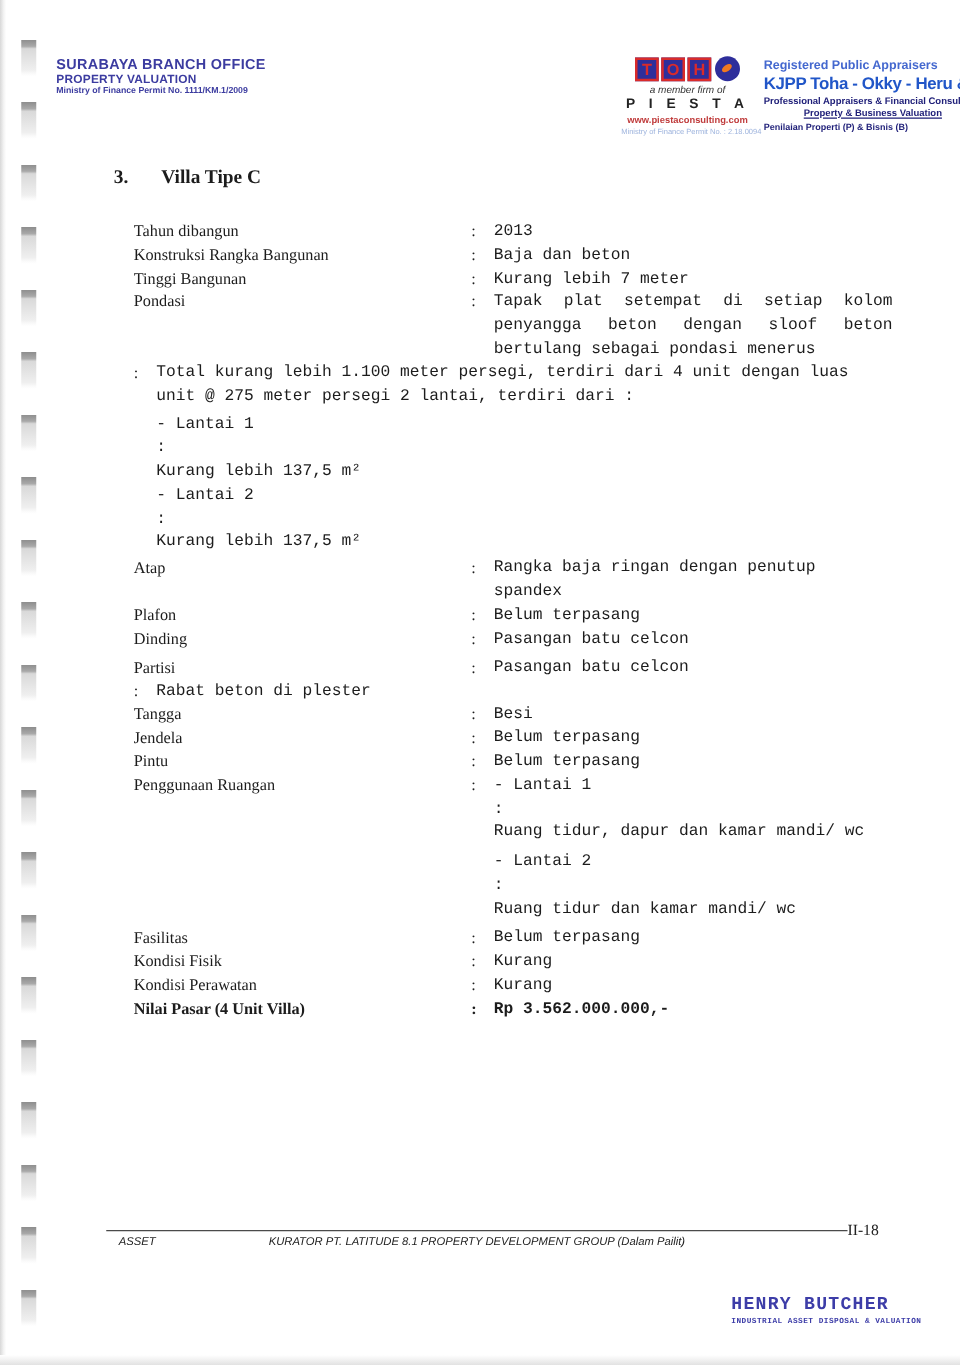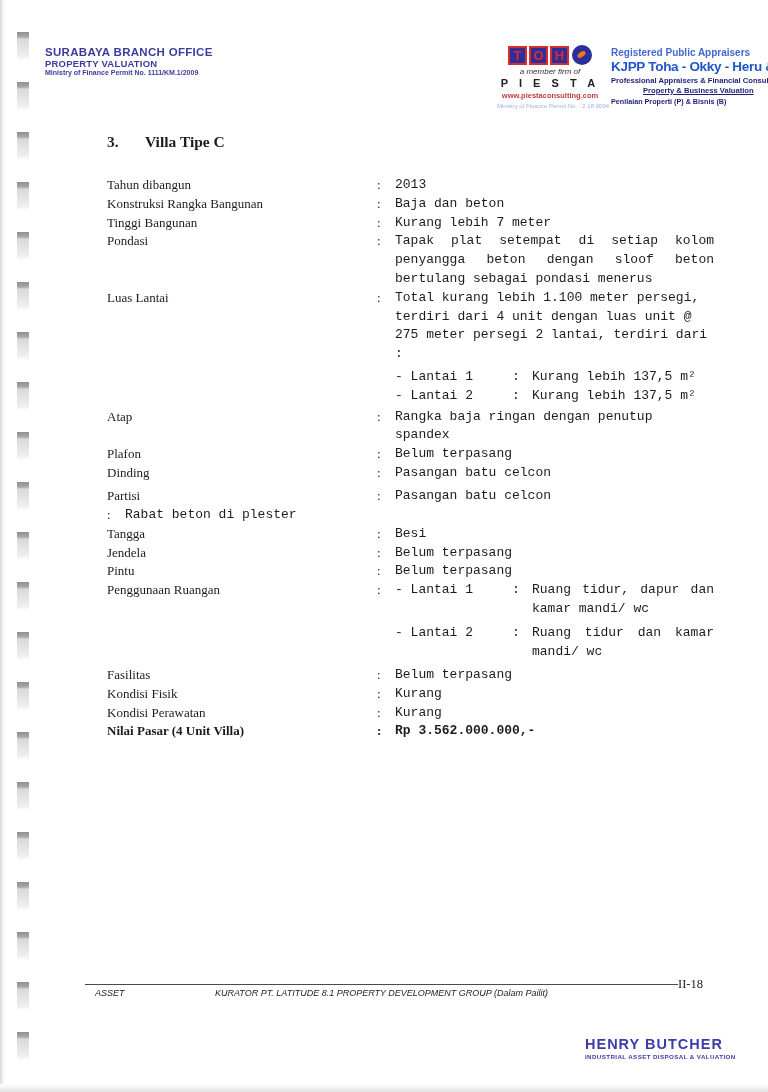--- a/index.html
+++ b/index.html
@@ -40,50 +40,50 @@
   .site { font-size:7.5px; font-weight:bold; color:#c03c3c; margin-top:2px; }
   .permit2 { font-size:6px; color:#9db3dd; margin-top:3px; white-space:nowrap; }
   .logo-right { width:150px; padding-top:2px; }
   .registered { font-size:10px; color:#4468cf; font-weight:bold; margin-bottom:1px; }
   .firm { font-size:13.5px; font-weight:bold; color:#2156c8; letter-spacing:-.3px; white-space:nowrap; margin-bottom:2px; }
   .tag1 { font-size:7.6px; font-weight:bold; color:#1e1e78; white-space:nowrap; }
   .tag2 { font-size:7.6px; font-weight:bold; color:#1e1e78; text-decoration:underline; margin-top:1px;padding-left:32px; }
   .tag3 { font-size:7.2px; font-weight:bold; color:#1e1e78; margin-top:2px; }
 
   
-  .heading { position:absolute; left:107px; top:133px; font-weight:bold; font-size:15.5px; }
+  .heading { position:absolute; left:91px; top:133px; font-weight:bold; font-size:15.5px; }
   .heading .num { display:inline-block; width:38px; }
 
   
   .rows { position:absolute; left:107px; top:176px; width:607px; font-size:13px; line-height:18.8px; }
   .row { display:flex; }
   .row .lbl { width:270px; flex:none; }
   .row .col { width:18px; flex:none; }
   .row .val { flex:1;font-family:Liberation Mono, monospace; }
   .val.just, .sub .sval.just { text-align:justify; }
   .row.bold { font-weight:bold; }
   .mt4 { margin-top:4.5px; }
-  .sub { display:flex; }
+  .sub { display:flex;flex-direction:column; }
   .sub .slbl { width:117px; flex:none; }
   .sub .scol { width:20px; flex:none; text-align:left; }
   .sub .sval { flex:1; }
   .subgroup { margin-top:4px; margin-bottom:2px; }
   .sub + .sub.gap { margin-top:5px; }
 
   
   .footer-rule { position:absolute; left:85px; top:984px; width:593px; height:1px; background:#4a4a4a; }
   .footer-final { position:absolute; left:95px; top:988px; font-family:"Liberation Sans",sans-serif;
     font-style:italic; font-size:9px; color:#222; }
   .footer-doc { position:absolute; left:85px; top:988px; width:593px; text-align:center;
     font-family:"Liberation Sans",sans-serif; font-style:italic; font-size:9px; color:#222; }
   .footer-page { position:absolute; left:678px; top:977px; font-size:12.5px; color:#222; }
 
   
-  .brand { position:absolute; left:585px; top:1036px; width:132px; text-align:right;
-    font-family:Liberation Sans, sans-serif; color:#3d3da8; }
+  .brand { position:absolute; left:585px; top:1036px; width:132px; text-align:left;
+    font-family:Liberation Mono, monospace; color:#3d3da8; }
   .brand .bname { font-size:14.5px; font-weight:bold; letter-spacing:1px; white-space:nowrap; }
   .brand .bsub  { font-size:6.2px; font-weight:bold; letter-spacing:.4px; white-space:nowrap; margin-top:1px; }
 </style>
 </head>
 <body>
 
 <div class="edge-left"></div>
 <div class="binding-strip"></div>
 
 <div class="branch">
@@ -140,21 +140,20 @@
     <div class="val">Kurang lebih 7 meter</div>
   </div>
 
   <div class="row">
     <div class="lbl">Pondasi</div>
     <div class="col">:</div>
     <div class="val just">Tapak plat setempat di setiap kolom penyangga beton dengan sloof beton bertulang sebagai pondasi menerus</div>
   </div>
 
   <div class="row">
-    <div class="lbl">Luas Lantai</div>
     <div class="col">:</div>
     <div class="val">
       <div class="just">Total kurang lebih 1.100 meter persegi, terdiri dari 4 unit dengan luas unit @ 275 meter persegi 2 lantai, terdiri dari :</div>
       <div class="subgroup">
         <div class="sub">
           <span class="slbl">- Lantai 1</span>
           <span class="scol">:</span>
           <span class="sval">Kurang lebih 137,5 m²</span>
         </div>
         <div class="sub">

